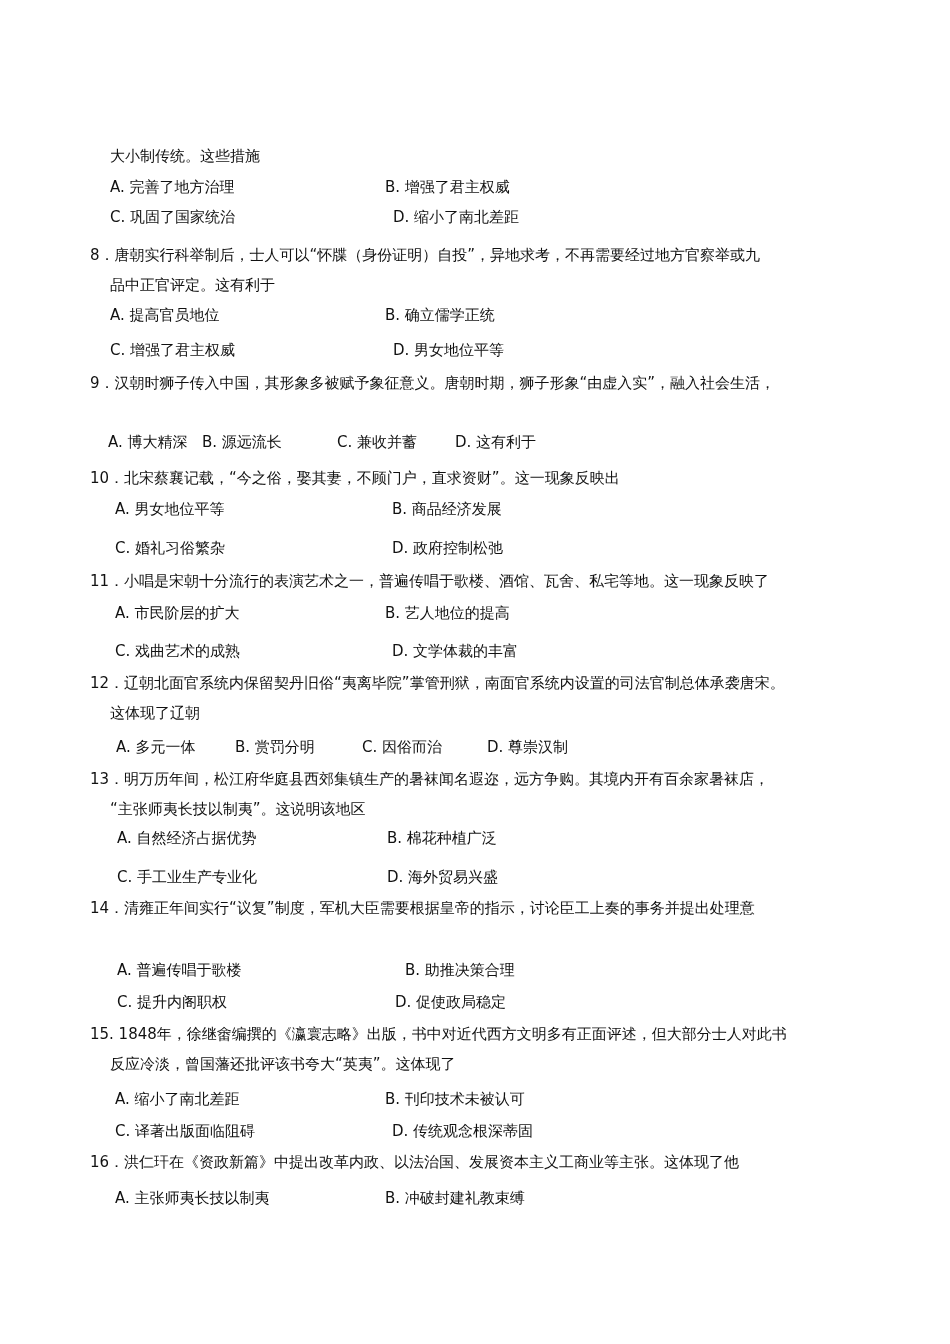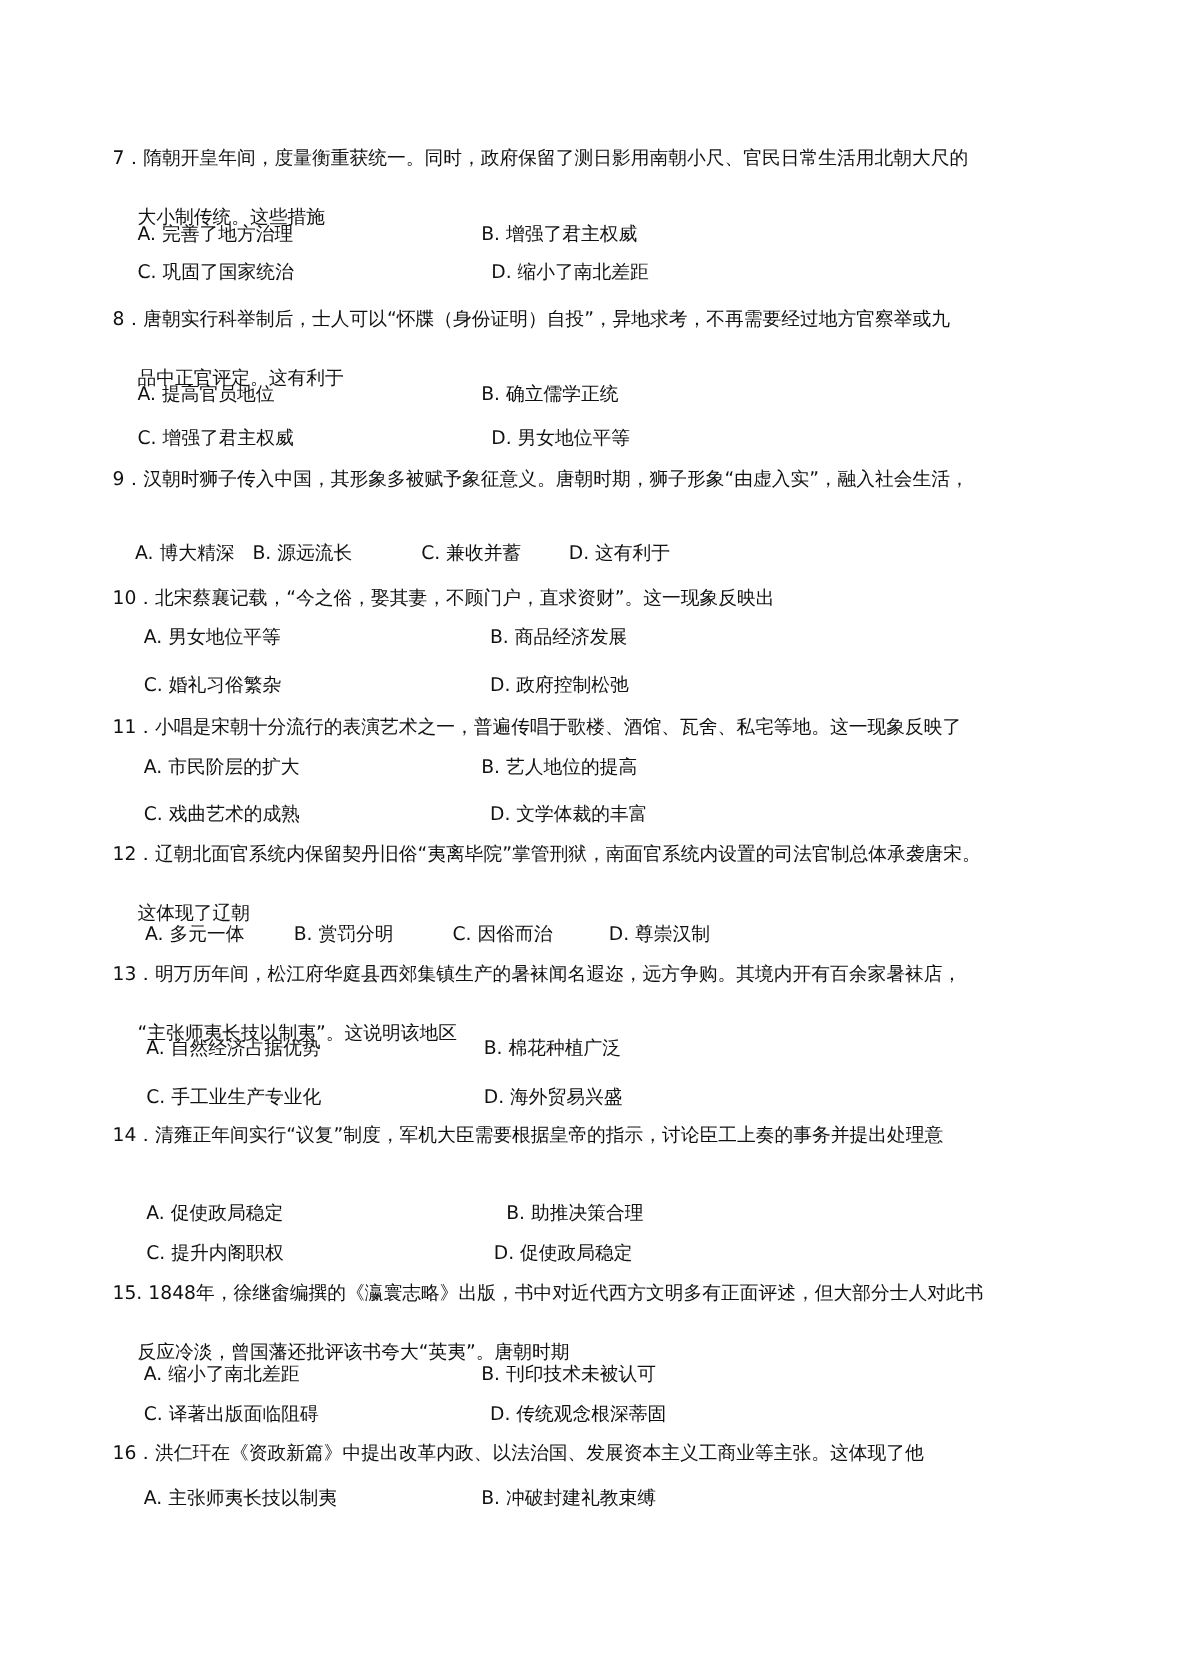--- a/index.html
+++ b/index.html
@@ -4,29 +4,28 @@
   <style>
     html, body { margin: 0; padding: 0; background: #ffffff; }
     body {
       width: 950px; height: 1344px; position: relative; overflow: hidden;
       font-family: "DejaVu Sans", "Liberation Sans", sans-serif;
       color: #111111; font-size: 15px;
     }
     .page { position: absolute; left: 0; top: 0; width: 950px; height: 1344px; }
     .line { position: absolute; white-space: nowrap; line-height: 20px; font-size: 15px; }
     .stem { left: 90px; }
-    .stem-cont { left: 110px; margin-top: 17px; }
+    .stem-cont { left: 110px; }
     .opt { position: absolute; white-space: nowrap; line-height: 20px; font-size: 15px; }
   </style>
 </head>
 <body>
 
 <div class="page">
 
-  <div class="line stem" style="top:116px">7．隋朝开皇年间，度量衡重获统一。同时，政府保留了测日影用南朝小尺、官民日常生活用北朝大尺的</div>
   <div class="line stem-cont" style="top:146px">大小制传统。这些措施</div>
   <div class="opt" style="left:110px; top:177px">A. 完善了地方治理</div>
   <div class="opt" style="left:385px; top:177px">B. 增强了君主权威</div>
   <div class="opt" style="left:110px; top:207px">C. 巩固了国家统治</div>
   <div class="opt" style="left:393px; top:207px">D. 缩小了南北差距</div>
 
   <div class="line stem" style="top:245px">8．唐朝实行科举制后，士人可以“怀牒（身份证明）自投”，异地求考，不再需要经过地方官察举或九</div>
   <div class="line stem-cont" style="top:275px">品中正官评定。这有利于</div>
   <div class="opt" style="left:110px; top:305px">A. 提高官员地位</div>
   <div class="opt" style="left:385px; top:305px">B. 确立儒学正统</div>
@@ -59,27 +58,27 @@
   <div class="opt" style="left:487px; top:737px">D. 尊崇汉制</div>
 
   <div class="line stem" style="top:769px">13．明万历年间，松江府华庭县西郊集镇生产的暑袜闻名遐迩，远方争购。其境内开有百余家暑袜店，</div>
   <div class="line stem-cont" style="top:799px">“主张师夷长技以制夷”。这说明该地区</div>
   <div class="opt" style="left:117px; top:828px">A. 自然经济占据优势</div>
   <div class="opt" style="left:387px; top:828px">B. 棉花种植广泛</div>
   <div class="opt" style="left:117px; top:867px">C. 手工业生产专业化</div>
   <div class="opt" style="left:387px; top:867px">D. 海外贸易兴盛</div>
 
   <div class="line stem" style="top:898px">14．清雍正年间实行“议复”制度，军机大臣需要根据皇帝的指示，讨论臣工上奏的事务并提出处理意</div>
-  <div class="opt" style="left:117px; top:960px">A. 促使政局稳定</div>
+  <div class="opt" style="left:117px; top:960px">A. 普遍传唱于歌楼</div>
   <div class="opt" style="left:405px; top:960px">B. 助推决策合理</div>
   <div class="opt" style="left:117px; top:992px">C. 提升内阁职权</div>
   <div class="opt" style="left:395px; top:992px">D. 促使政局稳定</div>
 
   <div class="line stem" style="top:1024px">15. 1848年，徐继畬编撰的《瀛寰志略》出版，书中对近代西方文明多有正面评述，但大部分士人对此书</div>
-  <div class="line stem-cont" style="top:1054px">反应冷淡，曾国藩还批评该书夸大“英夷”。唐朝时期</div>
+  <div class="line stem-cont" style="top:1054px">反应冷淡，曾国藩还批评该书夸大“英夷”。这体现了</div>
   <div class="opt" style="left:115px; top:1089px">A. 缩小了南北差距</div>
   <div class="opt" style="left:385px; top:1089px">B. 刊印技术未被认可</div>
   <div class="opt" style="left:115px; top:1121px">C. 译著出版面临阻碍</div>
   <div class="opt" style="left:392px; top:1121px">D. 传统观念根深蒂固</div>
 
   <div class="line stem" style="top:1152px">16．洪仁玕在《资政新篇》中提出改革内政、以法治国、发展资本主义工商业等主张。这体现了他</div>
   <div class="opt" style="left:115px; top:1188px">A. 主张师夷长技以制夷</div>
   <div class="opt" style="left:385px; top:1188px">B. 冲破封建礼教束缚</div>
 
 </div>

